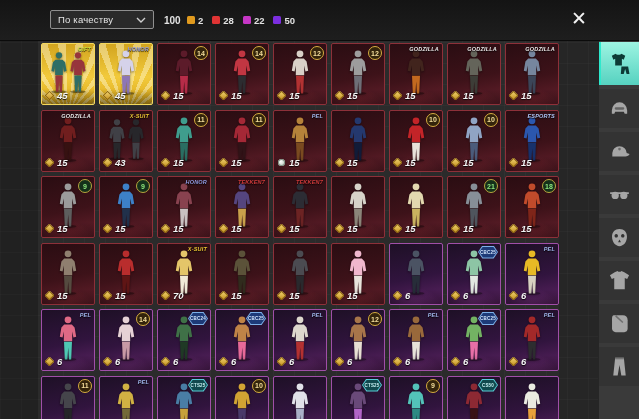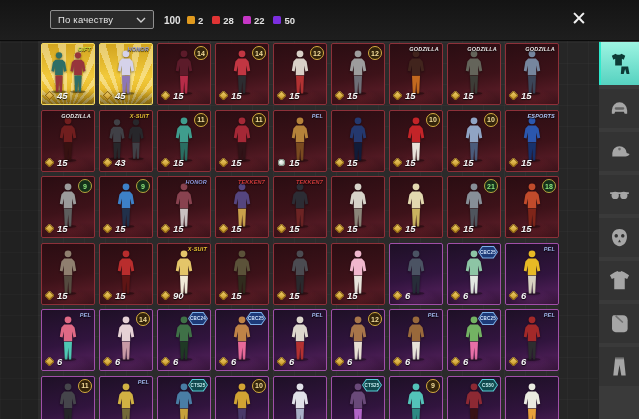--- a/index.html
+++ b/index.html
@@ -622,21 +622,21 @@
         <svg class="fig" viewBox="0 0 26 46" width="26" height="46" style="transform:scale(1)">
           <ellipse cx="13" cy="44.4" rx="8.5" ry="1.5" fill="rgba(0,0,0,.35)"></ellipse>
           <circle cx="13" cy="4.8" r="3.4" fill="#e4c569"></circle>
           <path d="M9.2 9.6 L16.8 9.6 L19.6 12.4 L21.2 21.8 L18.4 22.6 L17.2 16.6 L17.2 26.2 L8.8 26.2 L8.8 16.6 L7.6 22.6 L4.8 21.8 L6.4 12.4 Z" fill="#e4c569"></path>
           <path d="M9 26.7 L17 26.7 L16.2 44.4 L13.9 44.4 L13.2 32.5 L12.4 44.4 L9.8 44.4 Z" fill="#f1e9d7"></path>
         </svg>
       </div>
       <span class="logo" style="color:#e6c232">X-SUIT</span>
       <div class="price">
         <span class="coin "></span>
-        <span class="pv">90</span>
+        <span class="pv">70</span>
       </div>
     </div>
     <div class="tile red">
       <div class="figs">
         <svg class="fig" viewBox="0 0 26 46" width="26" height="46" style="transform:scale(1)">
           <ellipse cx="13" cy="44.4" rx="8.5" ry="1.5" fill="rgba(0,0,0,.35)"></ellipse>
           <circle cx="13" cy="4.8" r="3.4" fill="#5b5239"></circle>
           <path d="M9.2 9.6 L16.8 9.6 L19.6 12.4 L21.2 21.8 L18.4 22.6 L17.2 16.6 L17.2 26.2 L8.8 26.2 L8.8 16.6 L7.6 22.6 L4.8 21.8 L6.4 12.4 Z" fill="#5b5239"></path>
           <path d="M9 26.7 L17 26.7 L16.2 44.4 L13.9 44.4 L13.2 32.5 L12.4 44.4 L9.8 44.4 Z" fill="#302b1d"></path>
         </svg>

